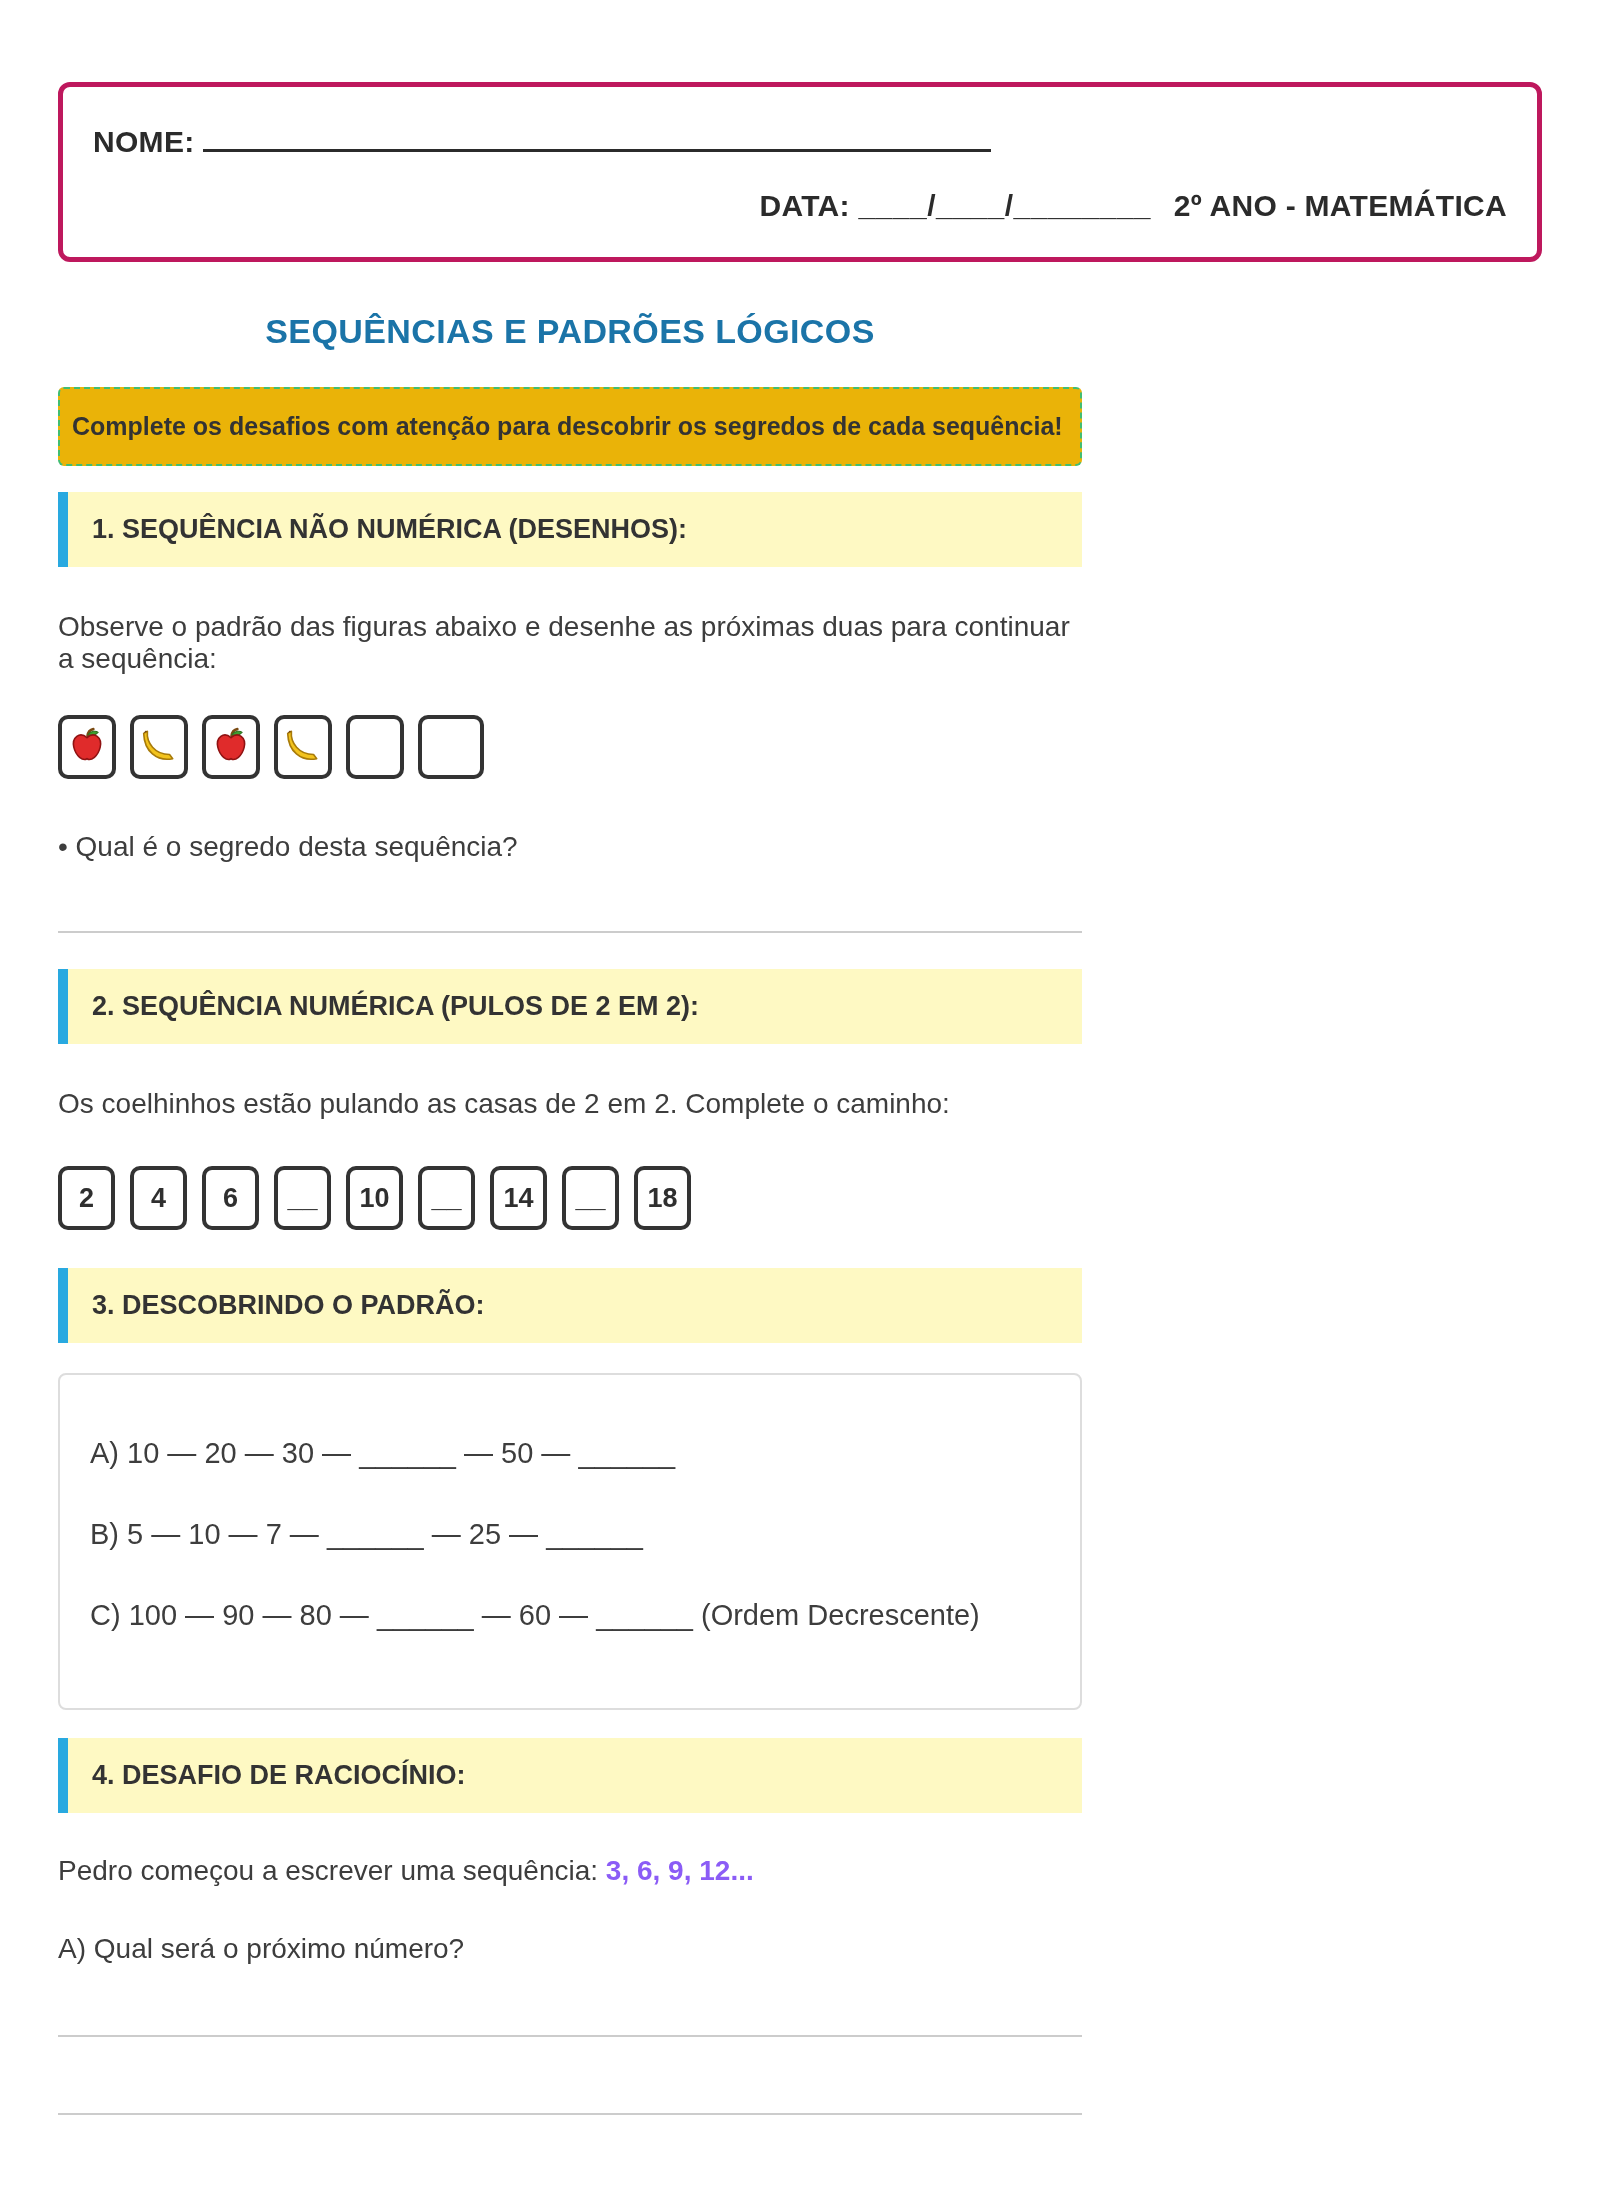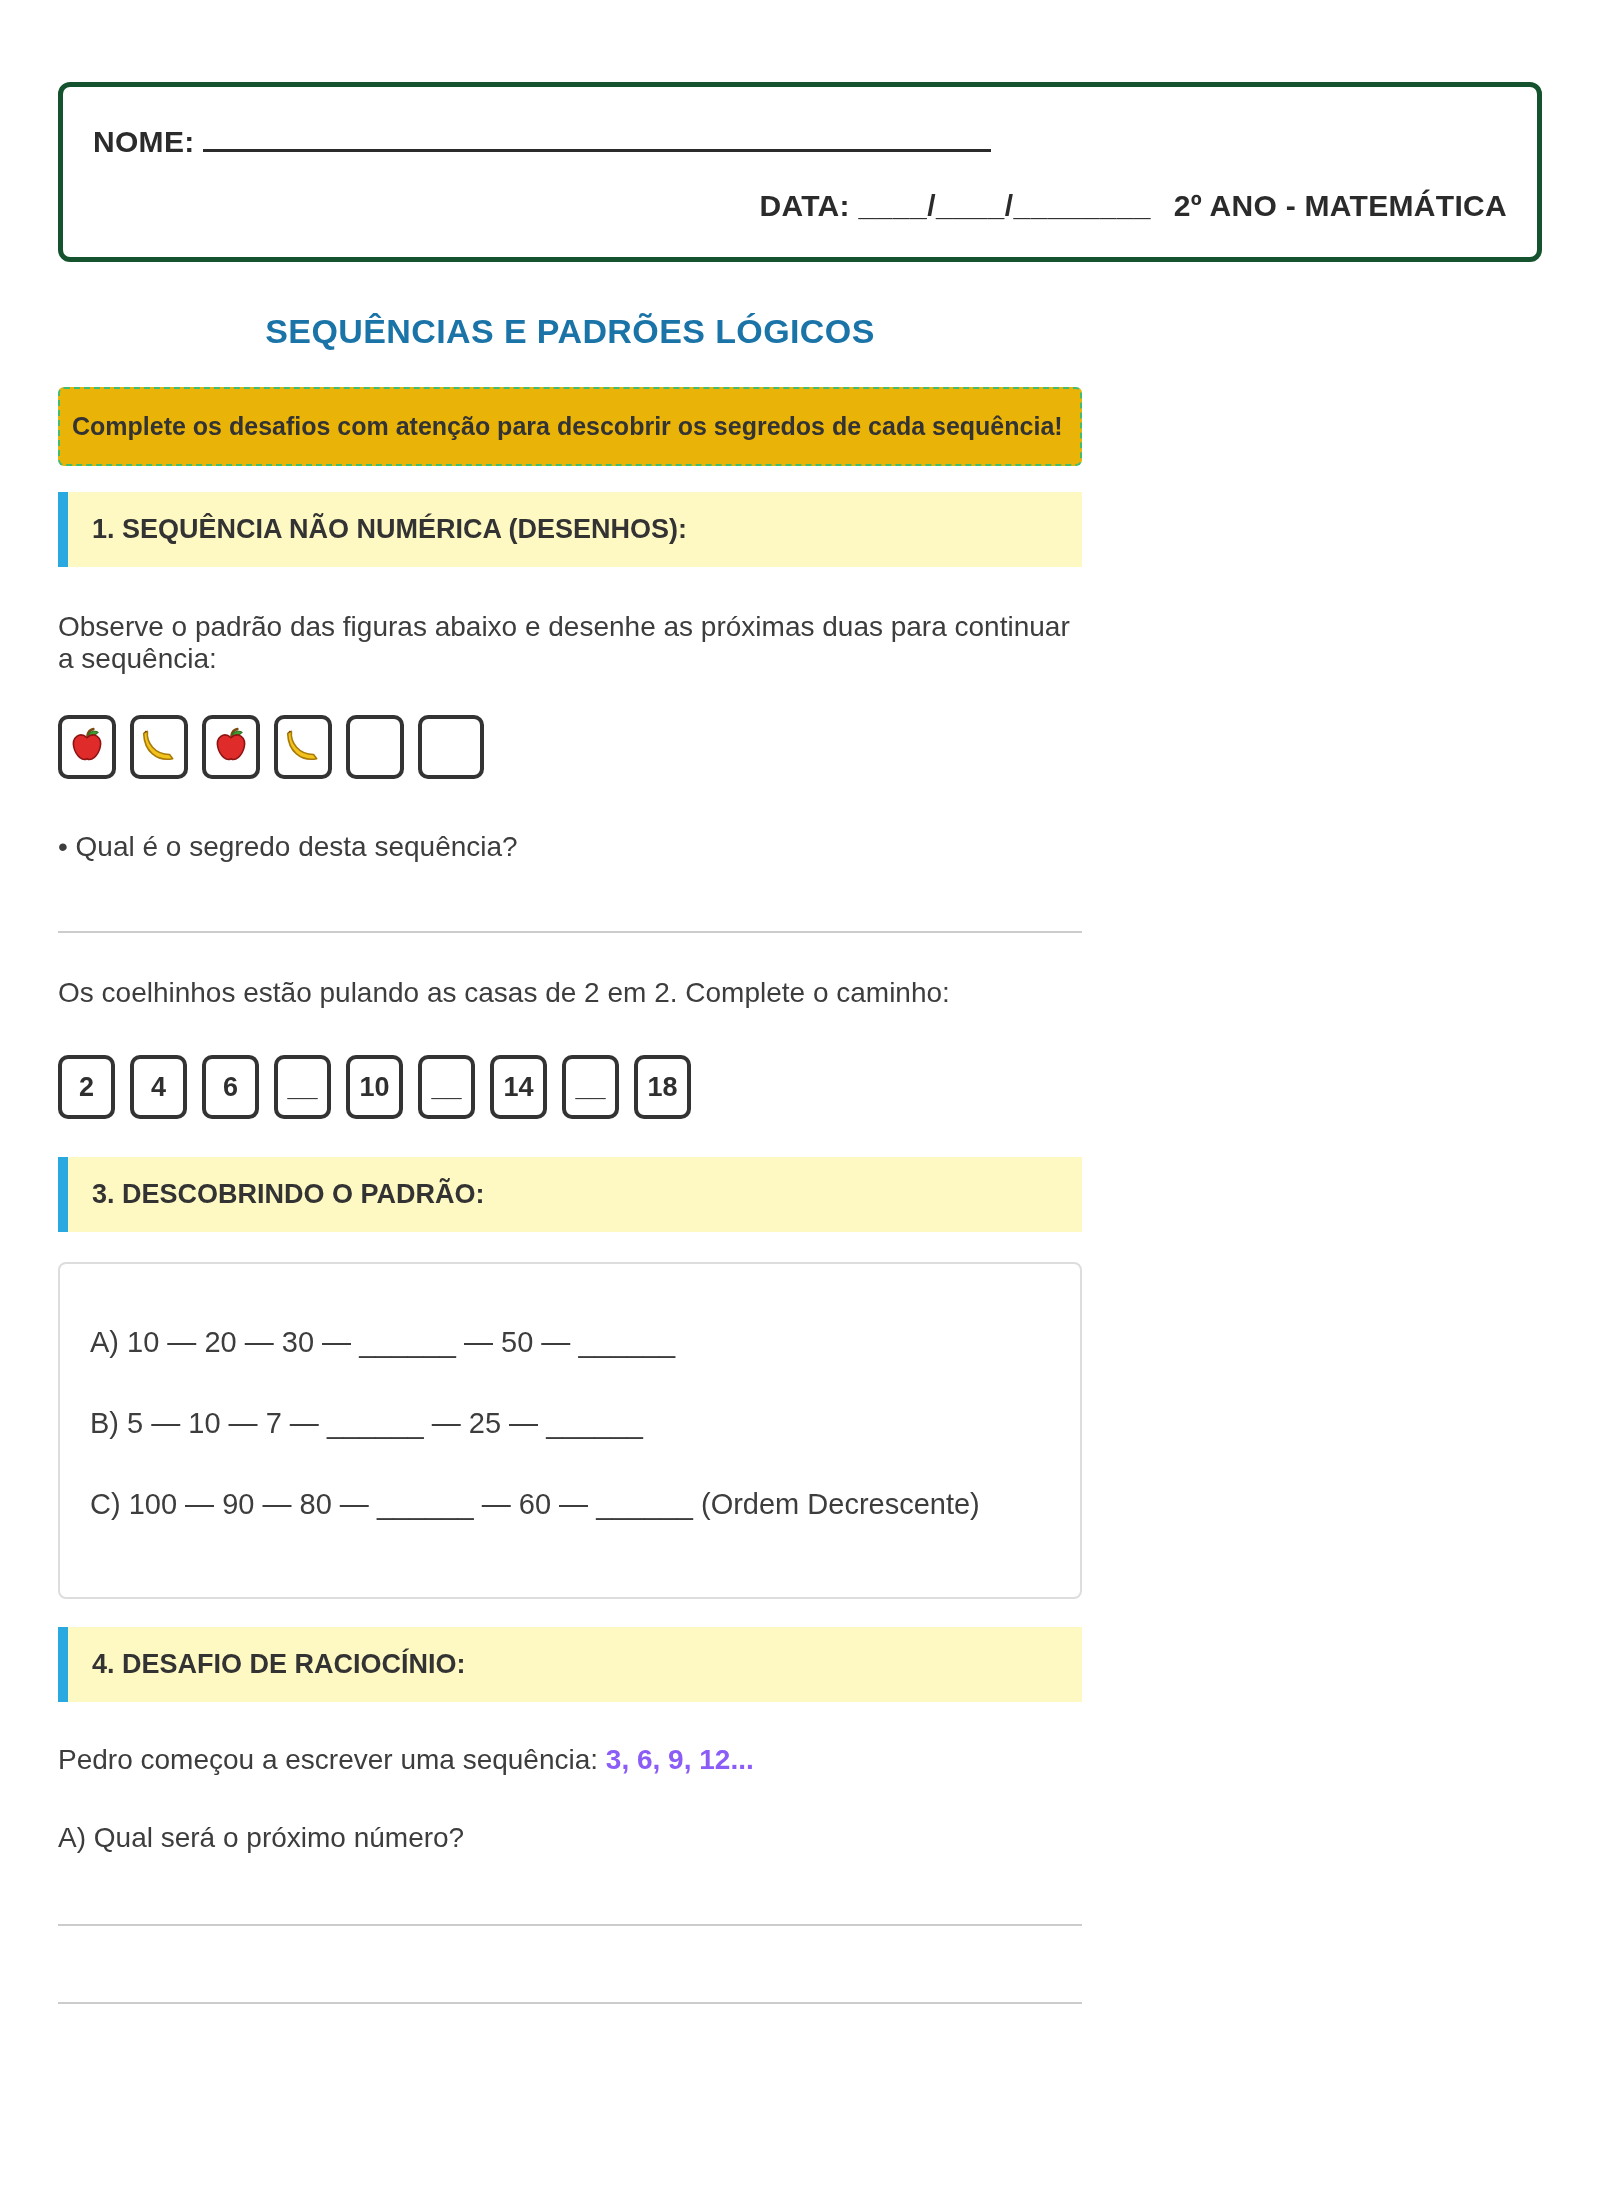--- a/index.html
+++ b/index.html
@@ -1,21 +1,21 @@
 <!DOCTYPE html>
 <html lang="pt-BR"><head>
 <meta charset="utf-8">
 <style>
   * { margin:0; padding:0; box-sizing:border-box; }
   html,body { background:#ffffff; }
   body { font-family:"Liberation Sans", sans-serif; color:#3d3d3d; }
   .page { position:relative; width:1600px; height:2200px; background:#ffffff; overflow:hidden; }
 
   
-  .header-box { margin:82px 58px 0 58px; width:1484px; border:5px solid #14532d;
+  .header-box { margin:82px 58px 0 58px; width:1484px; border:5px solid #be185d;
                 border-radius:12px; padding:38px 30px 34px 30px; }
   .hdr-line { font-weight:bold; font-size:30px; color:#2b2b2b; letter-spacing:0.3px; }
   .hdr-line + .hdr-line { margin-top:30px;text-align:right; }
   .name-line { display:inline-block; width:788px; height:24px;
                border-bottom:3px solid #2b2b2b; vertical-align:baseline; margin-left:8px; }
   .date-blanks { letter-spacing:0.5px; }
   .course { margin-left:14px; }
 
   
   .content { width:1024px; margin-left:58px; }
@@ -122,20 +122,21 @@
         </span>
       </div>
       <div class="cell"></div>
       <div class="cell"></div>
     </div>
 
     <p class="bullet-q">• Qual é o segredo desta sequência?</p>
 
     <hr class="div hr-1">
 
+    <div class="sec-heading mt-s2">2. SEQUÊNCIA NUMÉRICA (PULOS DE 2 EM 2):</div>
     <p class="para">Os coelhinhos estão pulando as casas de 2 em 2. Complete o caminho:</p>
 
     <div class="number-row">
       <div class="ncell">2</div>
       <div class="ncell">4</div>
       <div class="ncell">6</div>
       <div class="ncell">__</div>
       <div class="ncell">10</div>
       <div class="ncell">__</div>
       <div class="ncell">14</div>

